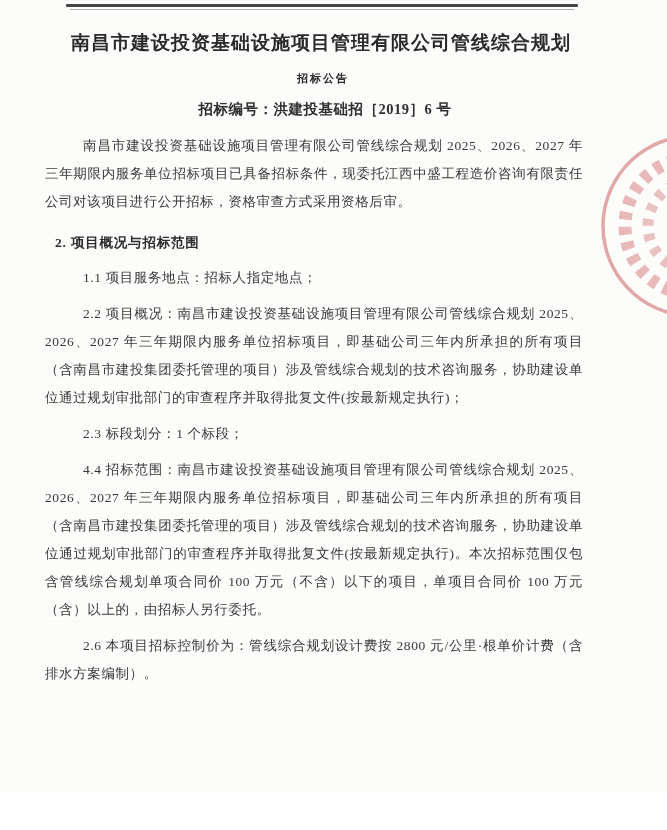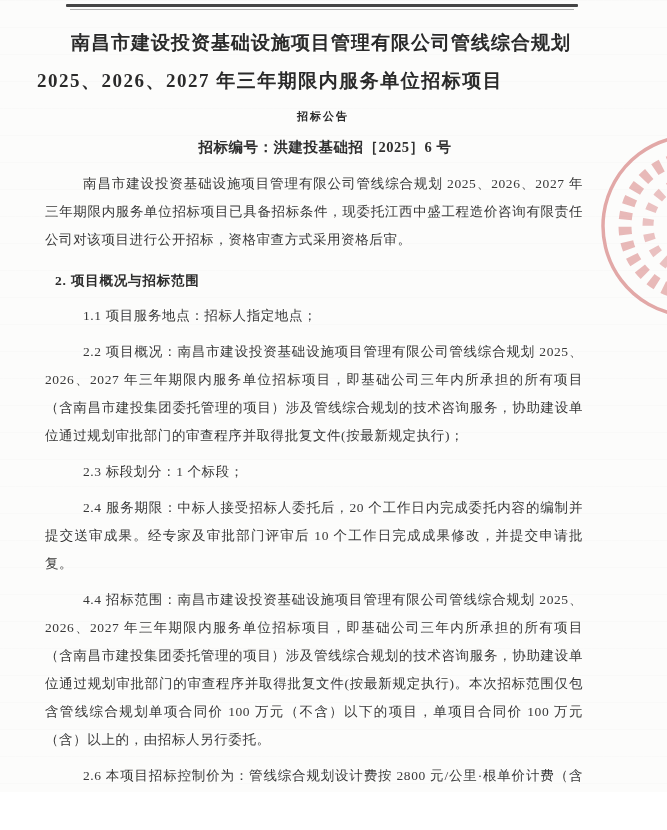--- a/index.html
+++ b/index.html
@@ -79,33 +79,31 @@
   <svg class="seal" viewBox="0 0 200 200">
     <circle cx="100" cy="100" r="90" fill="none" stroke="#d98888" stroke-width="3.5"></circle>
     <circle cx="100" cy="100" r="68" fill="none" stroke="#d98888" stroke-width="13" stroke-dasharray="8 7" opacity="0.8"></circle>
     <circle cx="100" cy="100" r="45" fill="none" stroke="#d98888" stroke-width="11" stroke-dasharray="7 8" opacity="0.7"></circle>
   </svg>
 
   <div class="content">
 
     <h1>
       <span class="title-line1">南昌市建设投资基础设施项目管理有限公司管线综合规划</span>
-      <span class="title-line2">2025、2026、2027 年三年期限内服务单位招标项目</span>
     </h1>
 
     <div class="subtitle">招标公告</div>
 
-    <div class="bid-number">招标编号：洪建投基础招［2025］6 号</div>
+    <div class="bid-number">招标编号：洪建投基础招［2019］6 号</div>
 
 
     <p class="body">南昌市建设投资基础设施项目管理有限公司管线综合规划 2025、2026、2027 年三年期限内服务单位招标项目已具备招标条件，现委托江西中盛工程造价咨询有限责任公司对该项目进行公开招标，资格审查方式采用资格后审。</p>
 
     <div class="sec-heading second">2. 项目概况与招标范围</div>
 
     <p class="body">1.1 项目服务地点：招标人指定地点；</p>
     <p class="body">2.2 项目概况：南昌市建设投资基础设施项目管理有限公司管线综合规划 2025、2026、2027 年三年期限内服务单位招标项目，即基础公司三年内所承担的所有项目（含南昌市建投集团委托管理的项目）涉及管线综合规划的技术咨询服务，协助建设单位通过规划审批部门的审查程序并取得批复文件(按最新规定执行)；</p>
     <p class="body">2.3 标段划分：1 个标段；</p>
-    <p class="body">2.4 服务期限：中标人接受招标人委托后，20 个工作日内完成委托内容的编制并提交送审成果。经专家及审批部门评审后 10 个工作日完成成果修改，并提交申请批复。</p>
     <p class="body">4.4 招标范围：南昌市建设投资基础设施项目管理有限公司管线综合规划 2025、2026、2027 年三年期限内服务单位招标项目，即基础公司三年内所承担的所有项目（含南昌市建投集团委托管理的项目）涉及管线综合规划的技术咨询服务，协助建设单位通过规划审批部门的审查程序并取得批复文件(按最新规定执行)。本次招标范围仅包含管线综合规划单项合同价 100 万元（不含）以下的项目，单项目合同价 100 万元（含）以上的，由招标人另行委托。</p>
     <p class="body">2.6 本项目招标控制价为：管线综合规划设计费按 2800 元/公里·根单价计费（含排水方案编制）。</p>
 
   </div>
 </div>
 
 </body></html>

